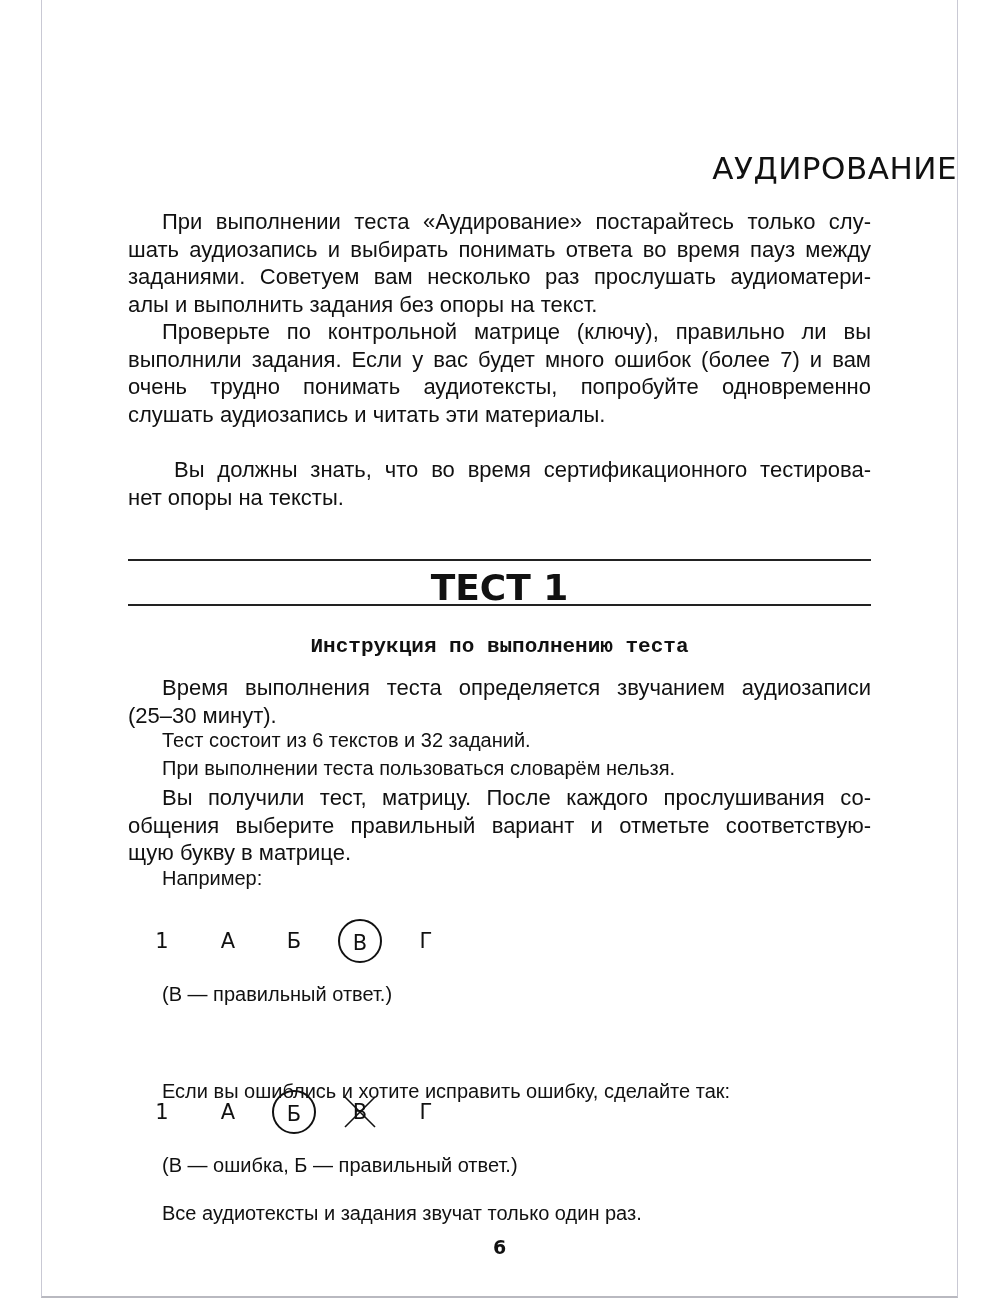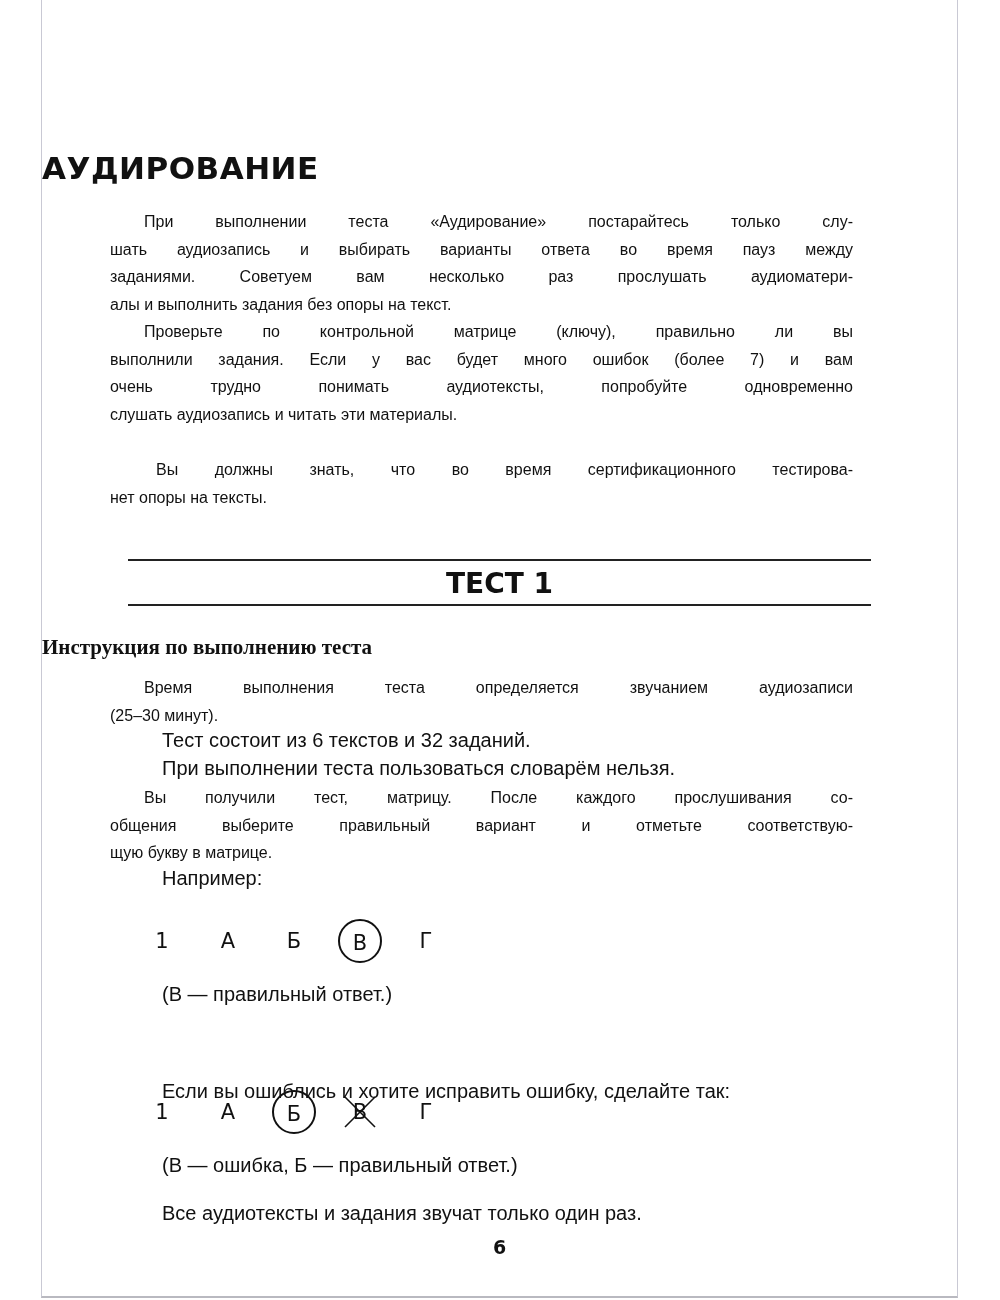--- a/index.html
+++ b/index.html
@@ -1,52 +1,52 @@
 <!DOCTYPE html>
 <html><head>
 <meta charset="utf-8">
 <style>
   html, body { margin: 0; padding: 0; background: #ffffff; }
   body { width: 1000px; height: 1300px; position: relative; overflow: hidden;
          font-family: "Liberation Sans", "DejaVu Sans", sans-serif; color: #111; }
   .page { position: absolute; left: 41px; top: 0; width: 917px; height: 1298px;
           background: #fff; border-left: 1px solid #c9c9d4; border-right: 1px solid #c9c9d4;
           border-bottom: 2px solid #b9b9c0; box-sizing: border-box; }
-  .title { position: absolute; left: 0; right: 0; top: 150px; text-align: left;
-           font-family: "DejaVu Sans", sans-serif; font-weight: bold; font-size: 31px; letter-spacing: 0.5px; }
-  .para { position: absolute; left: 68px; width: 743px; font-size: 16px; line-height: 27.5px;
+  .title { position: absolute; left: 0; right: 0; top: 150px; text-align: right;
+           font-family: "DejaVu Sans", sans-serif; font-weight: normal; font-size: 31px; letter-spacing: 0.5px; }
+  .para { position: absolute; left: 86px; width: 743px; font-size: 22px; line-height: 27.5px;
           text-align: justify; font-stretch: condensed; }
   .para .line { display: block; white-space: nowrap; text-align-last: justify; }
   .para .line.last { text-align-last: left; }
   .indent { padding-left: 34px; }
   .rule { position: absolute; left: 86px; width: 743px; height: 0; border-top: 2px solid #222; }
   .test-title { position: absolute; left: 0; right: 0; top: 567px; text-align: center;
-                font-family: "DejaVu Sans", sans-serif; font-weight: bold; font-size: 28px; }
-  .subtitle { position: absolute; left: 0; right: 0; top: 635px; text-align: left;
-              font-family: Liberation Serif, serif; font-weight: bold; font-size: 21px; }
+                font-family: "DejaVu Sans", sans-serif; font-weight: bold; font-size: 36px; }
+  .subtitle { position: absolute; left: 0; right: 0; top: 635px; text-align: center;
+              font-family: Liberation Mono, monospace; font-weight: bold; font-size: 21px; }
   .line-text { position: absolute; font-size: 20px; white-space: nowrap; }
   .answer-row { position: absolute; left: 108px; height: 44px; width: 300px; }
   .answer-row .cell { position: absolute; top: 0; width: 44px; height: 44px; line-height: 44px;
                       text-align: center; font-family: "DejaVu Sans", sans-serif; font-size: 21px; }
   .circle { border: 2px solid #111; border-radius: 50%; box-sizing: border-box; }
   .crossed { position: relative; }
   .crossed svg { position: absolute; left: 4px; top: 4px; }
   .page-num { position: absolute; left: 0; right: 0; top: 1236px; text-align: center;
               font-family: "DejaVu Sans", sans-serif; font-weight: bold; font-size: 19px; }
 </style>
 </head>
 <body>
 
 <div class="page">
 
   <div class="title">АУДИРОВАНИЕ</div>
 
   <div class="para" style="top:208px;">
     <span class="line indent">При выполнении теста «Аудирование» постарайтесь только слу-</span>
-    <span class="line">шать аудиозапись и выбирать варианты ответа во время пауз между</span>
+    <span class="line">шать аудиозапись и выбирать понимать ответа во время пауз между</span>
     <span class="line">заданиями. Советуем вам несколько раз прослушать аудиоматери-</span>
     <span class="line last">алы и выполнить задания без опоры на текст.</span>
   </div>
 
   <div class="para" style="top:318px;">
     <span class="line indent">Проверьте по контрольной матрице (ключу), правильно ли вы</span>
     <span class="line">выполнили задания. Если у вас будет много ошибок (более 7) и вам</span>
     <span class="line">очень трудно понимать аудиотексты, попробуйте одновременно</span>
     <span class="line last">слушать аудиозапись и читать эти материалы.</span>
   </div>

